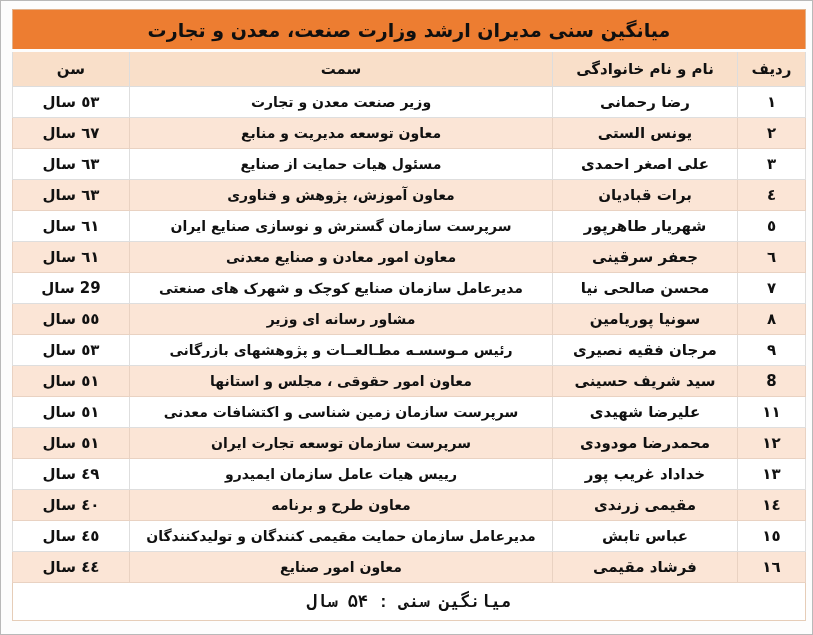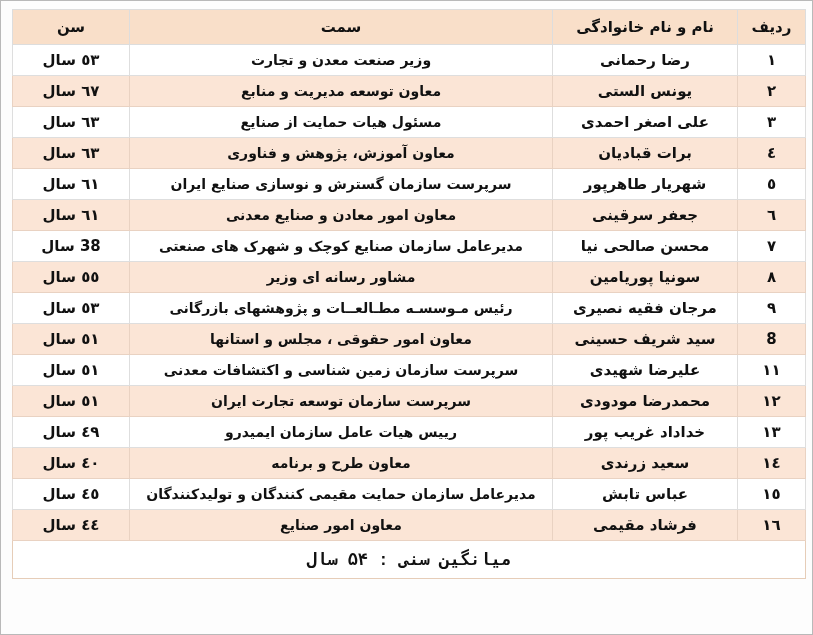--- a/index.html
+++ b/index.html
@@ -67,20 +67,23 @@
 <body>
 
 <table class="tbl">
   <colgroup>
     <col style="width:68px">
     <col style="width:185px">
     <col style="width:423px">
     <col style="width:117px">
   </colgroup>
   <thead>
+    <tr class="title-row">
+      <th colspan="4">میانگین سنی مدیران ارشد وزارت صنعت، معدن و تجارت</th>
+    </tr>
     <tr class="head-row">
       <th class="c-no">ردیف</th>
       <th class="c-name">نام و نام خانوادگی</th>
       <th class="c-pos">سمت</th>
       <th class="c-age">سن</th>
     </tr>
   </thead>
   <tbody>
     <tr>
       <td class="c-no">١</td>
@@ -115,21 +118,21 @@
     <tr class="alt">
       <td class="c-no">٦</td>
       <td class="c-name">جعفر سرقینی</td>
       <td class="c-pos">معاون امور معادن و صنایع معدنی</td>
       <td class="c-age">٦١ سال</td>
     </tr>
     <tr>
       <td class="c-no">٧</td>
       <td class="c-name">محسن صالحی نیا</td>
       <td class="c-pos">مدیرعامل سازمان صنایع کوچک و شهرک های صنعتی</td>
-      <td class="c-age">38 سال</td>
+      <td class="c-age">29 سال</td>
     </tr>
     <tr class="alt">
       <td class="c-no">٨</td>
       <td class="c-name">سونیا پوریامین</td>
       <td class="c-pos">مشاور رسانه ای وزیر</td>
       <td class="c-age">٥٥ سال</td>
     </tr>
     <tr>
       <td class="c-no">٩</td>
       <td class="c-name">مرجان فقیه نصیری</td>
@@ -155,21 +158,21 @@
       <td class="c-age">٥١ سال</td>
     </tr>
     <tr>
       <td class="c-no">١٣</td>
       <td class="c-name">خداداد غریب پور</td>
       <td class="c-pos">رییس هیات عامل سازمان ایمیدرو</td>
       <td class="c-age">٤٩ سال</td>
     </tr>
     <tr class="alt">
       <td class="c-no">١٤</td>
-      <td class="c-name">سعید زرندی</td>
+      <td class="c-name">مقیمی زرندی</td>
       <td class="c-pos">معاون طرح و برنامه</td>
       <td class="c-age">٤٠ سال</td>
     </tr>
     <tr>
       <td class="c-no">١٥</td>
       <td class="c-name">عباس تابش</td>
       <td class="c-pos">مدیرعامل سازمان حمایت مقیمی کنندگان و تولیدکنندگان</td>
       <td class="c-age">٤٥ سال</td>
     </tr>
     <tr class="alt">

